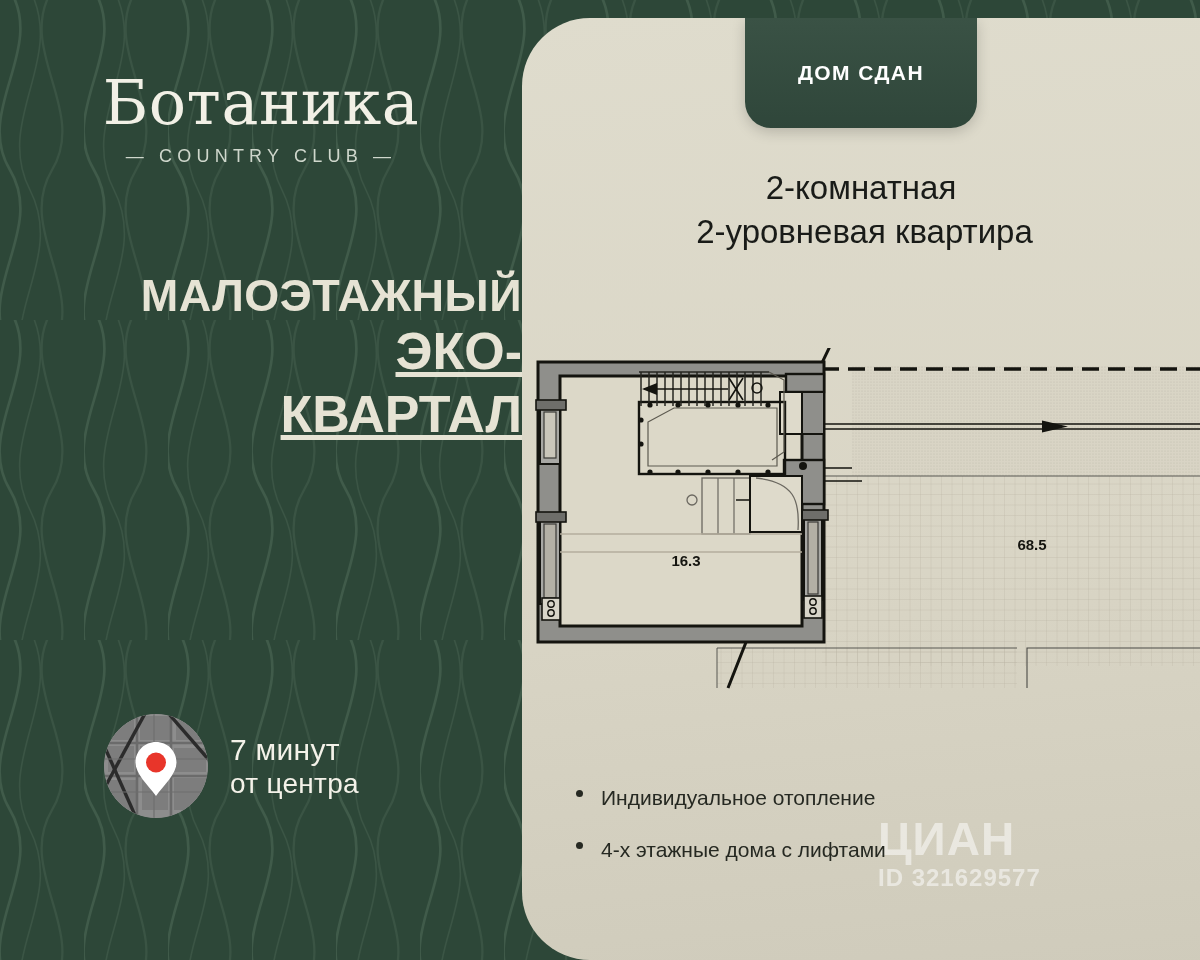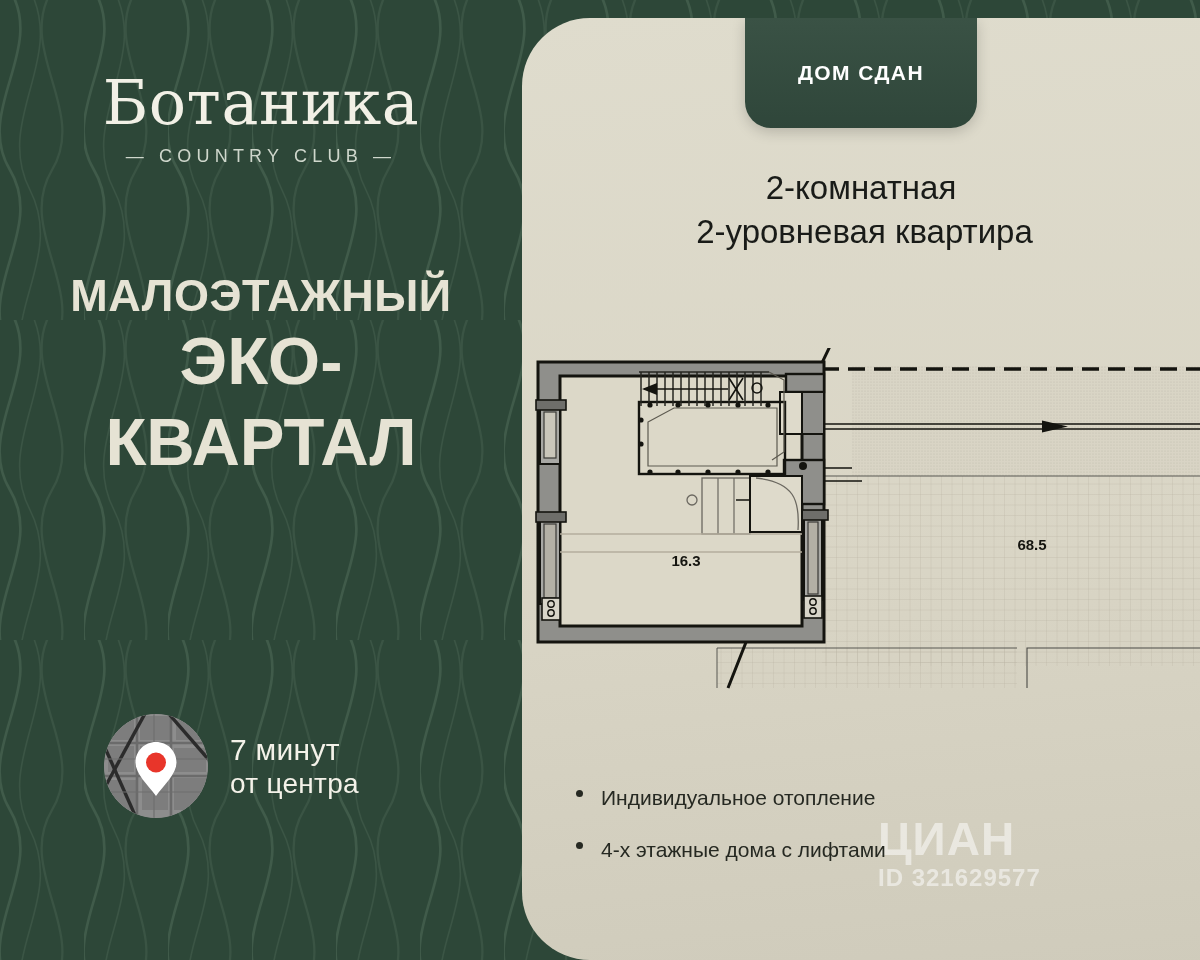--- a/index.html
+++ b/index.html
@@ -54,36 +54,37 @@
     font-size: 18px;
     letter-spacing: 5.2px;
     color: #cfd7cc;
     font-weight: 400;
   }
 
   .headline {
     position: absolute;
     left: 0; top: 272px;
     width: 522px;
-    text-align: center;
+    text-align: right;
     color: #e6e3d4;
     font-weight: 700;
   }
   .headline .l1 {
     display: block;
     font-size: 45px;
     letter-spacing: 0.5px;
     line-height: 1.06;
   }
   .headline .l2,
   .headline .l3 {
     display: block;
-    font-size: 67px;
+    font-size: 52px;
     line-height: 1.22;
     letter-spacing: 0px;
+    text-decoration: underline;
   }
 
   
   .map-chip {
     position: absolute;
     left: 104px; top: 714px;
     display: flex;
     align-items: center;
     gap: 22px;
   }

